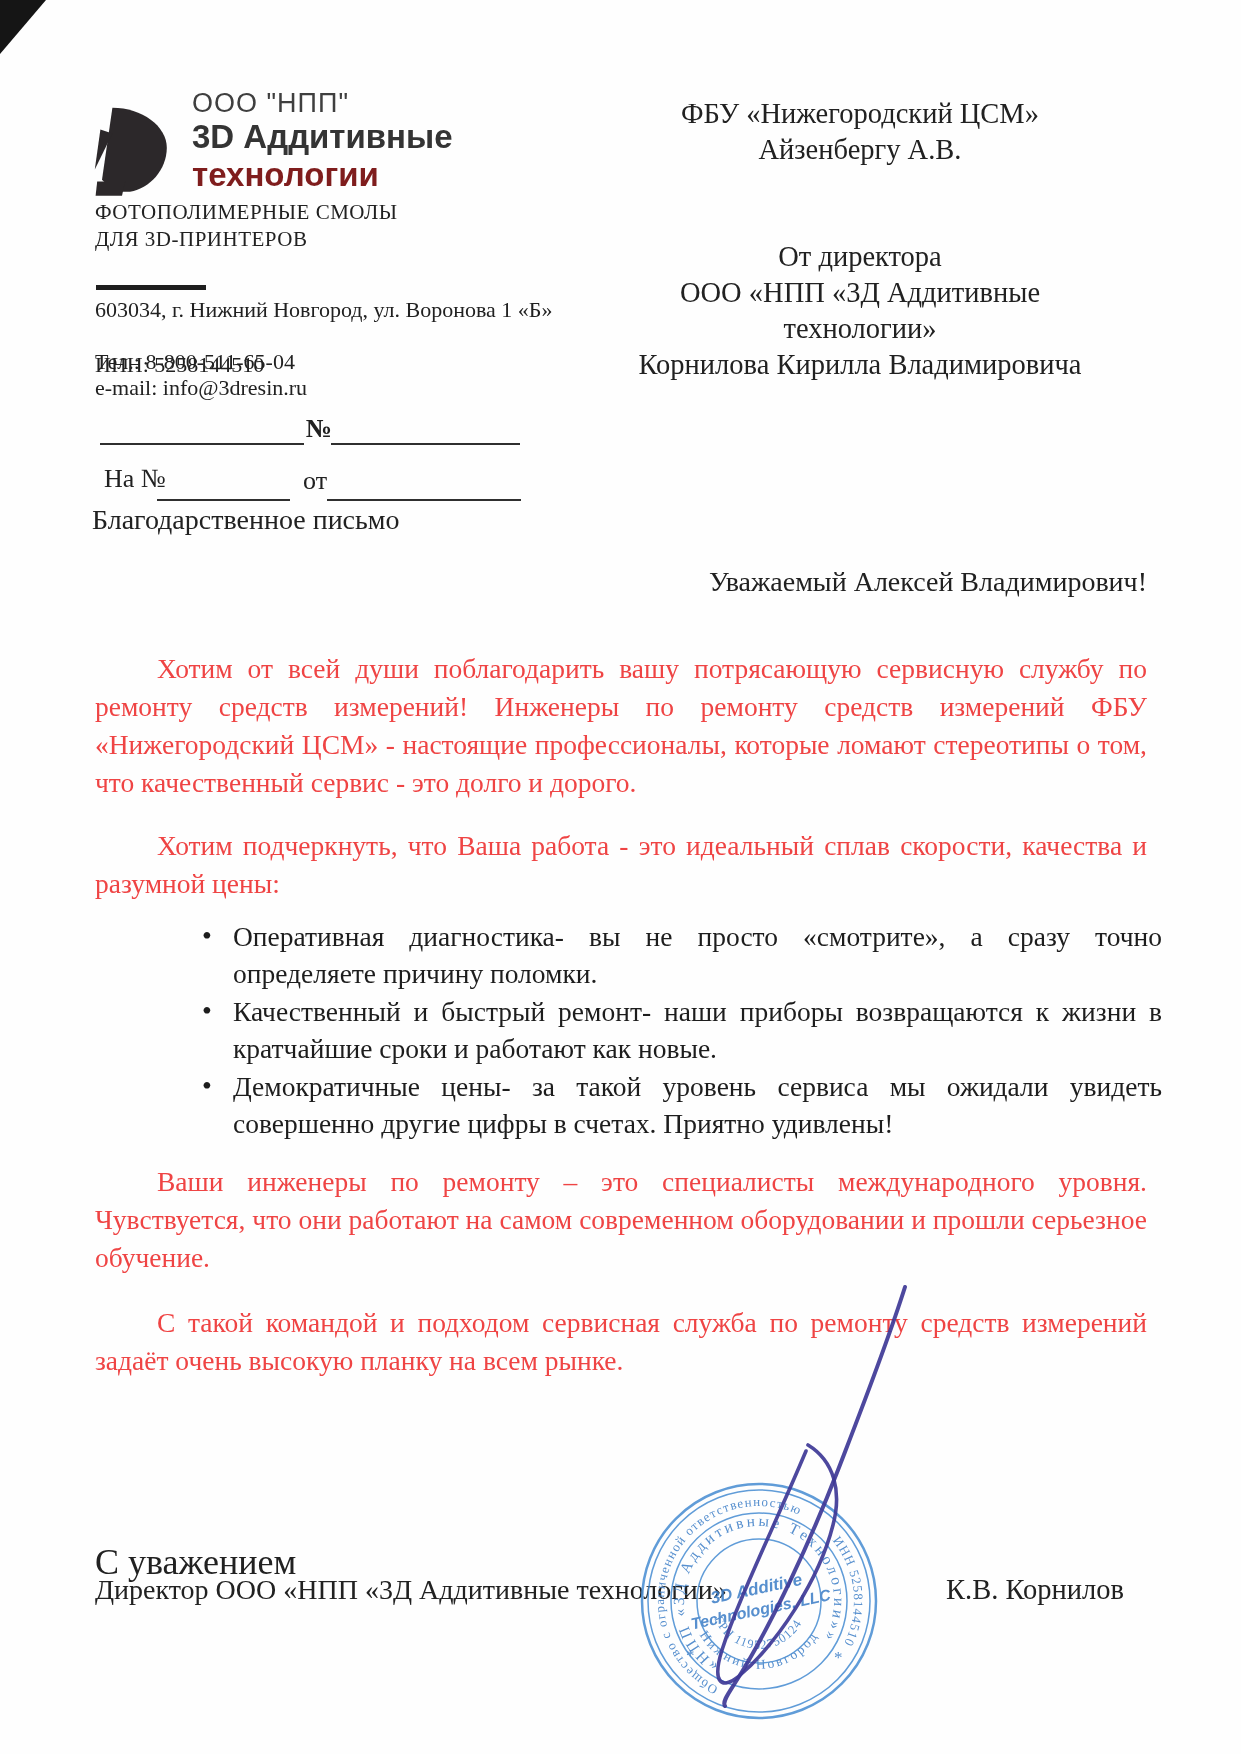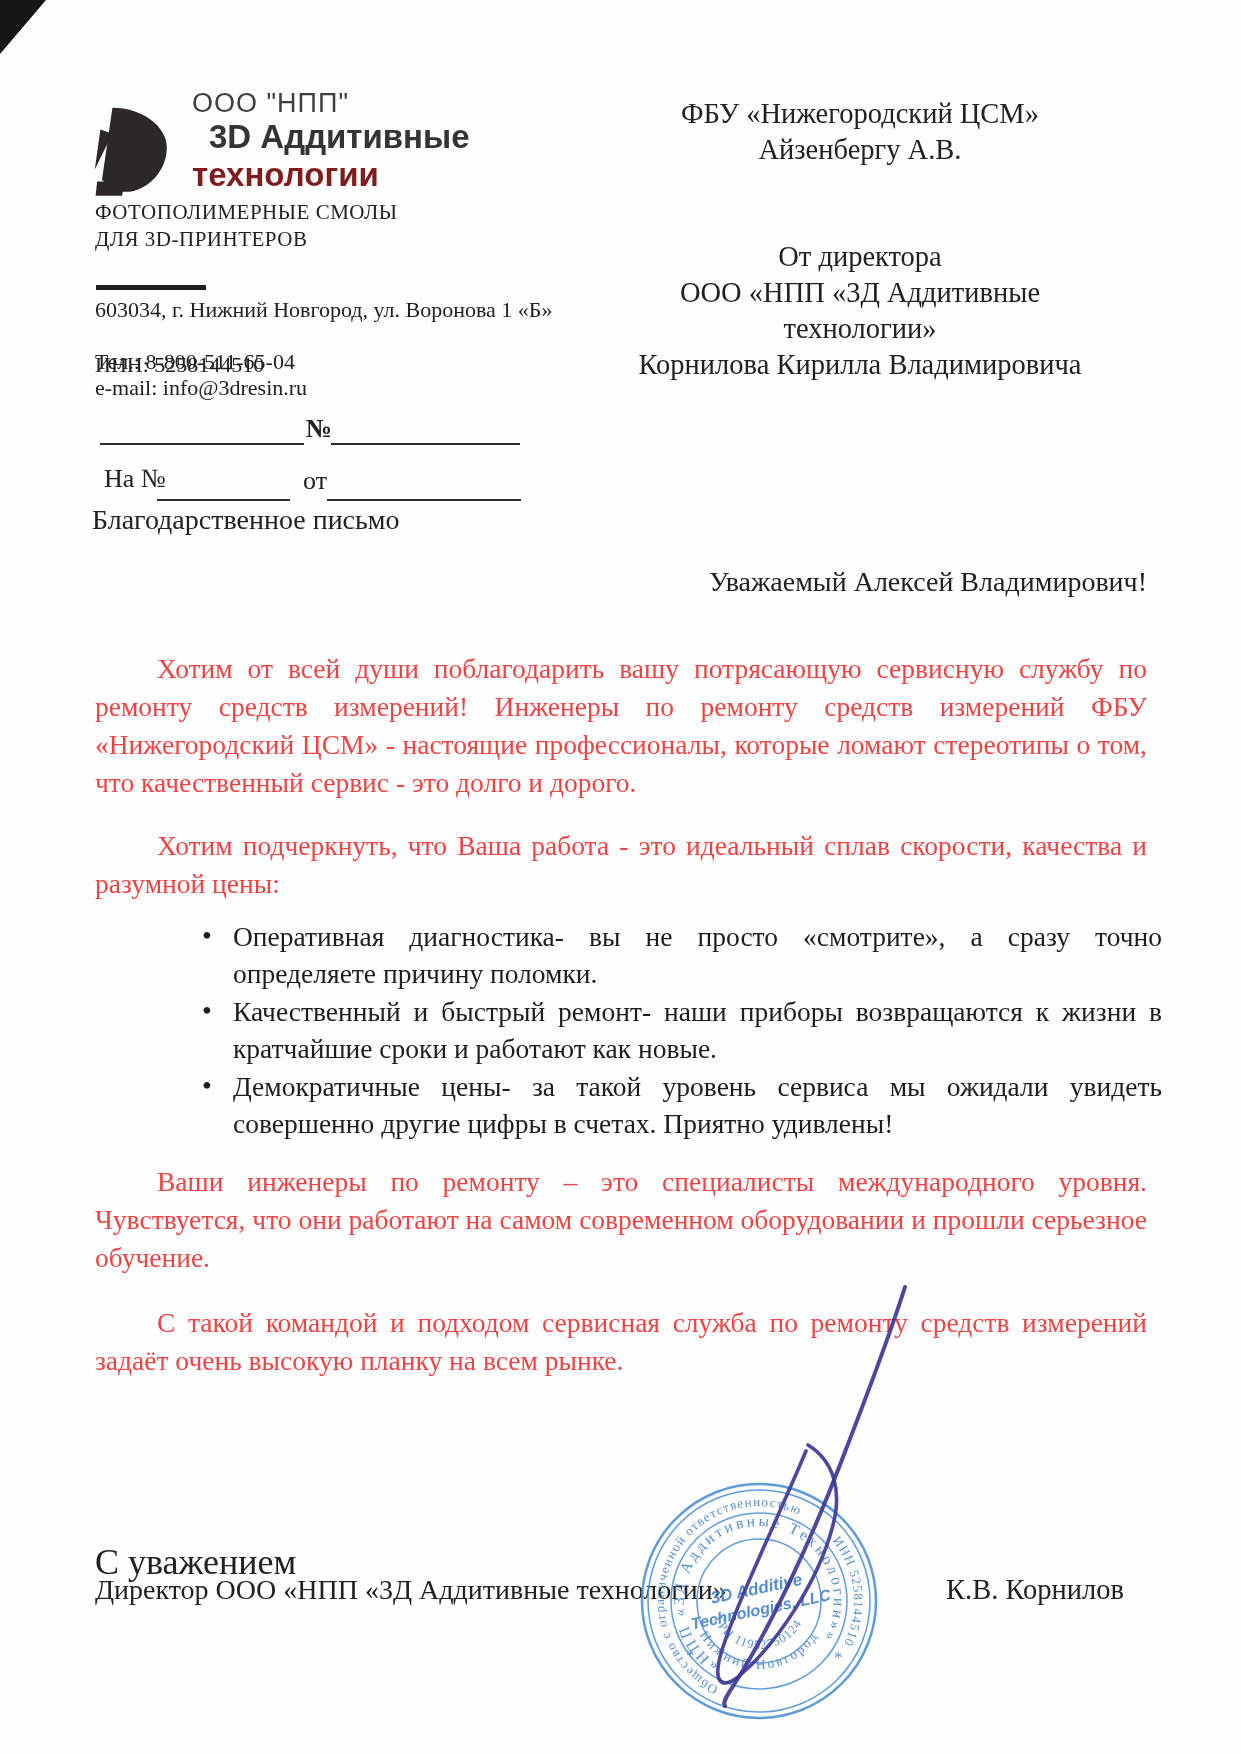--- a/index.html
+++ b/index.html
@@ -5,21 +5,21 @@
   html,body{margin:0;padding:0;background:#888;}
   .page{position:relative;width:1241px;height:1754px;background:#fefefe;margin:0 auto;overflow:hidden;
         font-family:"Liberation Serif", serif;color:#212121;}
   .abs{position:absolute;}
   .sans{font-family:"Liberation Sans", sans-serif;}
 
   
   .corner-mark{left:0;top:0;}
   .logo-mark{left:86px;top:84px;}
   .company-prefix{left:192px;top:88px;font-size:27px;color:#3f3f3f;letter-spacing:1px;}
-  .brand1{left:192px;top:118px;font-size:33px;font-weight:bold;color:#343434;margin-left:17px;}
+  .brand1{left:192px;top:118px;font-size:33px;font-weight:bold;color:#343434;}
   .brand2{left:192px;top:156px;font-size:33px;font-weight:bold;color:#7f1d1d;}
   .tagline1{left:95px;top:200px;font-size:21px;letter-spacing:.5px;}
   .tagline2{left:95px;top:227px;font-size:21px;letter-spacing:.5px;}
   .divider{left:96px;top:285px;width:110px;height:5px;background:#1e1e1e;}
   .addr{left:95px;font-size:22px;line-height:26px;white-space:nowrap;}
   .addr1{top:297px;} .addr2{top:305px;margin-top:47px;} .addr3{top:349px;} .addr4{top:375px;}
 
   
   .hdr-right{left:560px;width:600px;text-align:center;font-size:28.5px;line-height:36px;}
   .recipient{top:96px;}

